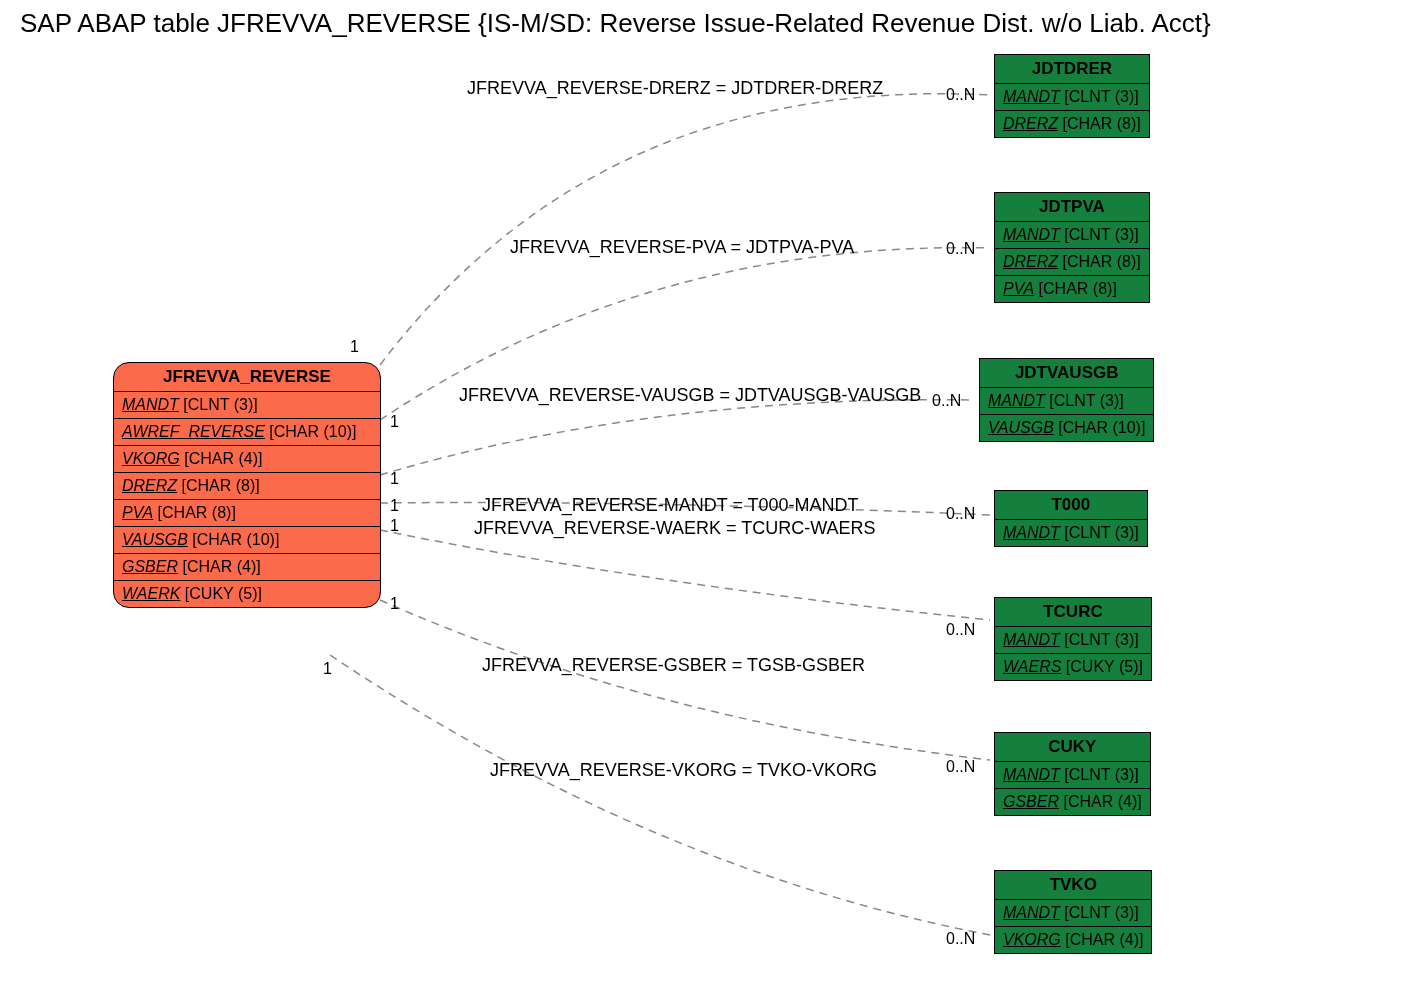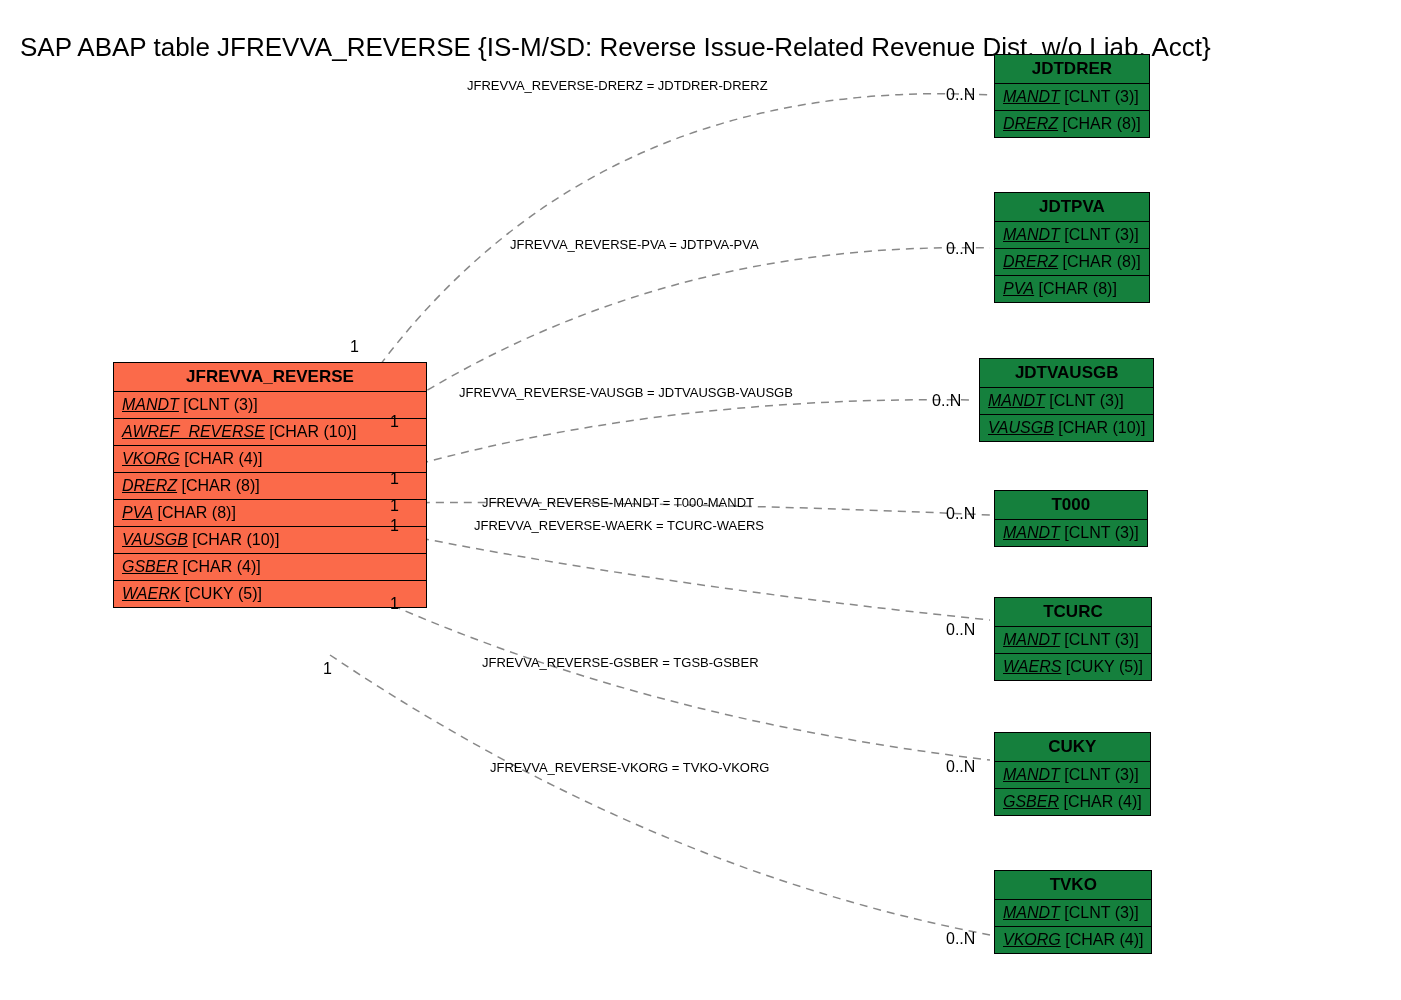--- a/index.html
+++ b/index.html
@@ -13,21 +13,20 @@
     position: relative;
     overflow: hidden;
   }
   .title {
     position: absolute;
     top: 8px;
     left: 20px;
     font-size: 26px;
     font-weight: normal;
     color: #000;
-    margin-top: 24px;
   }
   .entity {
     position: absolute;
     border: 1px solid #000;
   }
   .entity .header {
     font-weight: bold;
     text-align: center;
     padding: 4px 8px;
     border-bottom: 1px solid #000;
@@ -38,21 +37,21 @@
     border-bottom: 1px solid #000;
     font-size: 16px;
     white-space: nowrap;
   }
   .entity .row:last-child { border-bottom: none; }
   .entity .row .fname { font-style: italic; text-decoration: underline; margin-top: 38px; }
   .main-entity { background: #fb6a4a; }
   .ref-entity { background: #15803d; }
   .rel-label {
     position: absolute;
-    font-size: 13px;
+    font-size: 18px;
     text-align: center;
     white-space: nowrap;
   }
   .card {
     position: absolute;
     font-size: 16px;
     white-space: nowrap;
   }
   svg.lines {
     position: absolute;
@@ -76,21 +75,21 @@
 <svg class="lines">
   <path d="M 380 365 Q 600 75 990 95"></path>
   <path d="M 380 420 Q 650 240 990 248"></path>
   <path d="M 380 475 Q 650 395 975 400"></path>
   <path d="M 380 503 Q 650 500 990 515"></path>
   <path d="M 380 530 Q 650 585 990 620"></path>
   <path d="M 380 600 Q 650 720 990 760"></path>
   <path d="M 330 655 Q 650 870 990 935"></path>
 </svg>
 
-<div class="entity main-entity" style="left:113px; top:362px; width:314px;">
+<div class="entity main-entity" style="left:113px; top:362px; width:268px;border-radius:16px;">
   <div class="header">JFREVVA_REVERSE</div>
   <div class="row"><span class="fname">MANDT</span> <span>[CLNT (3)]</span></div>
   <div class="row"><span class="fname">AWREF_REVERSE</span> <span>[CHAR (10)]</span></div>
   <div class="row"><span class="fname">VKORG</span> <span>[CHAR (4)]</span></div>
   <div class="row"><span class="fname">DRERZ</span> <span>[CHAR (8)]</span></div>
   <div class="row"><span class="fname">PVA</span> <span>[CHAR (8)]</span></div>
   <div class="row"><span class="fname">VAUSGB</span> <span>[CHAR (10)]</span></div>
   <div class="row"><span class="fname">GSBER</span> <span>[CHAR (4)]</span></div>
   <div class="row"><span class="fname">WAERK</span> <span>[CUKY (5)]</span></div>
 </div>

